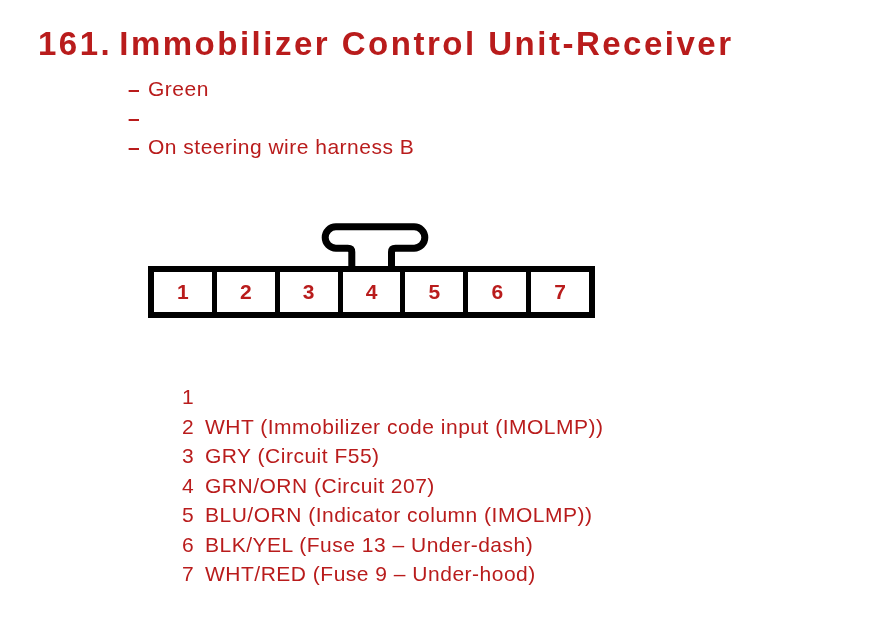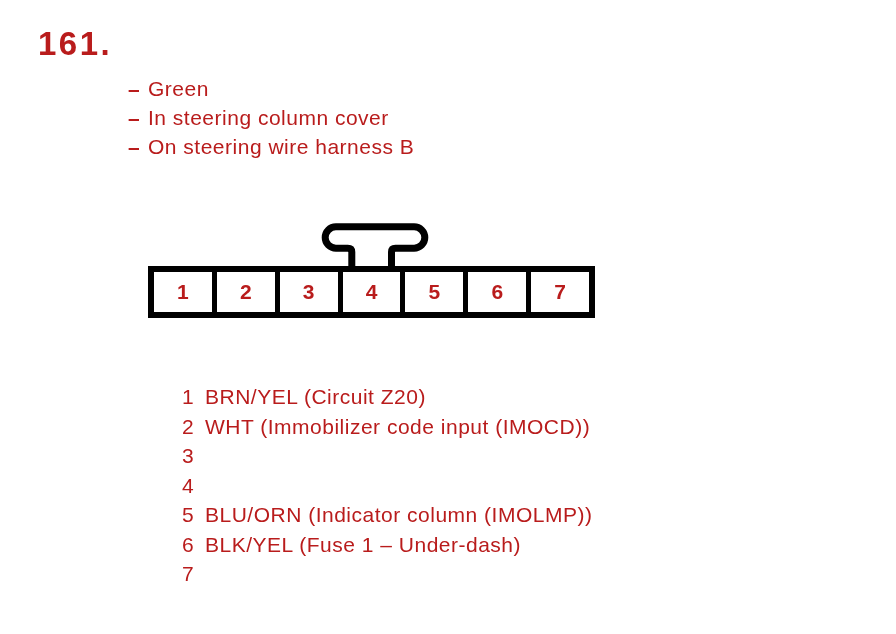--- a/index.html
+++ b/index.html
@@ -83,30 +83,30 @@
   .pin-num { width: 12px; flex: none; }
   .pin-desc { margin-left: 11px; }
 </style>
 </head>
 <body>
 
 <div class="page">
 
   <div class="heading">
     <span class="h-num">161.</span>
+    <span class="h-text">Immobilizer Control Unit-Receiver</span>
   </div>
 
   <div class="bullets">
     <div class="bullet">
       <span class="dash">–</span>
       <span class="note-text">Green</span>
     </div>
     <div class="bullet">
       <span class="dash">–</span>
-      <span class="note-text">In steering column cover</span>
     </div>
     <div class="bullet">
       <span class="dash">–</span>
       <span class="note-text">On steering wire harness B</span>
     </div>
   </div>
 
   <svg class="tab-svg" width="122" height="51" viewBox="0 0 122 51" aria-hidden="true">
     <path d="M 37.8 51
              L 37.8 33
@@ -140,38 +140,40 @@
       <span>6</span>
     </div>
     <div class="cavity">
       <span>7</span>
     </div>
   </div>
 
   <div class="pinlist">
     <div class="pinrow">
       <span class="pin-num">1</span>
-      <span class="pin-desc">BRN/YEL (Circuit Z20)</span>
     </div>
     <div class="pinrow">
       <span class="pin-num">2</span>
-      <span class="pin-desc">WHT (Immobilizer code input (IMOCD))</span>
+      <span class="pin-desc">WHT (Immobilizer code input (IMOLMP))</span>
     </div>
     <div class="pinrow">
       <span class="pin-num">3</span>
+      <span class="pin-desc">GRY (Circuit F55)</span>
     </div>
     <div class="pinrow">
       <span class="pin-num">4</span>
+      <span class="pin-desc">GRN/ORN (Circuit 207)</span>
     </div>
     <div class="pinrow">
       <span class="pin-num">5</span>
       <span class="pin-desc">BLU/ORN (Indicator column (IMOLMP))</span>
     </div>
     <div class="pinrow">
       <span class="pin-num">6</span>
-      <span class="pin-desc">BLK/YEL (Fuse 1 – Under-dash)</span>
+      <span class="pin-desc">BLK/YEL (Fuse 13 – Under-dash)</span>
     </div>
     <div class="pinrow">
       <span class="pin-num">7</span>
+      <span class="pin-desc">WHT/RED (Fuse 9 – Under-hood)</span>
     </div>
   </div>
 
 </div>
 
 </body></html>

